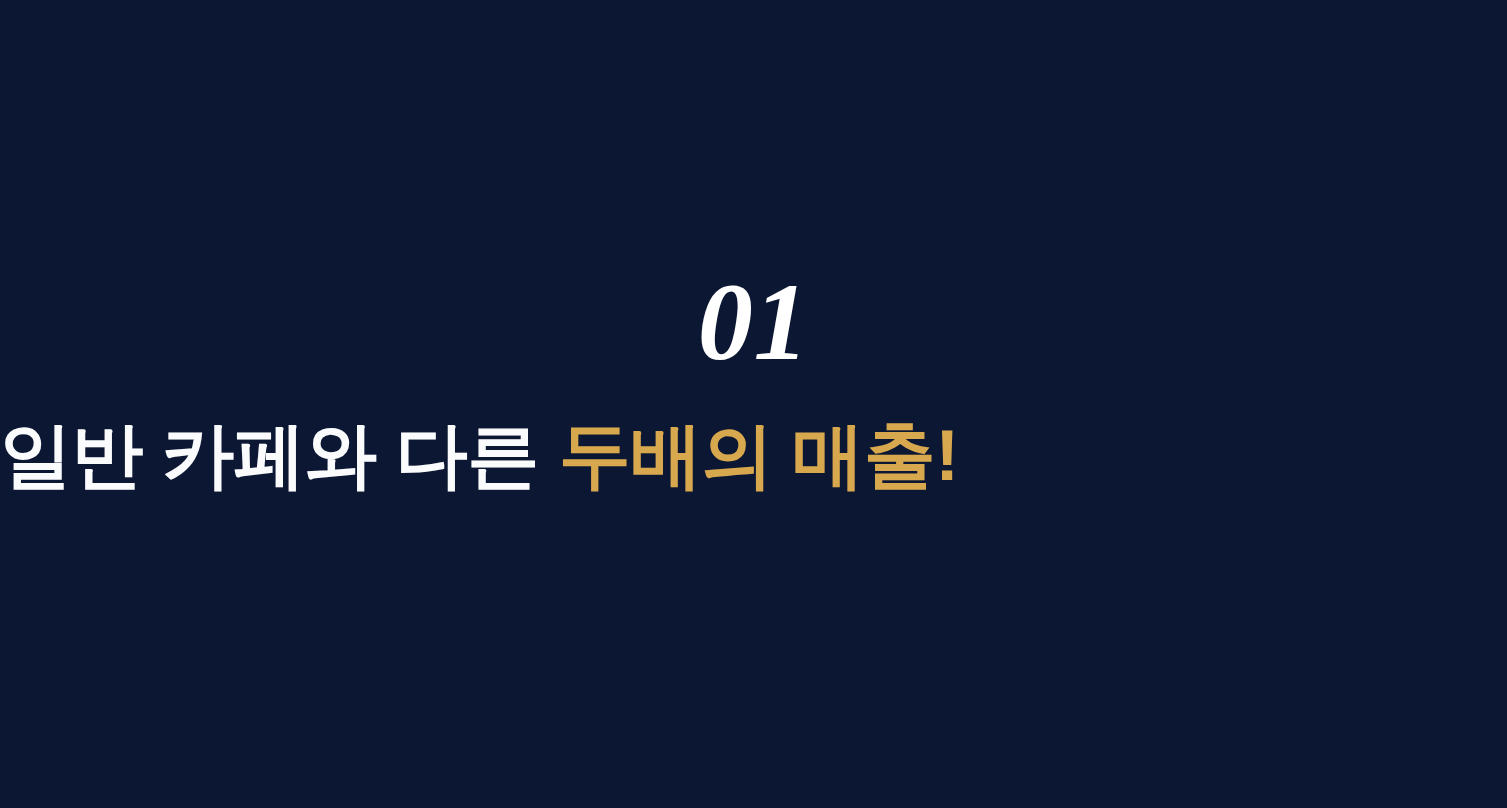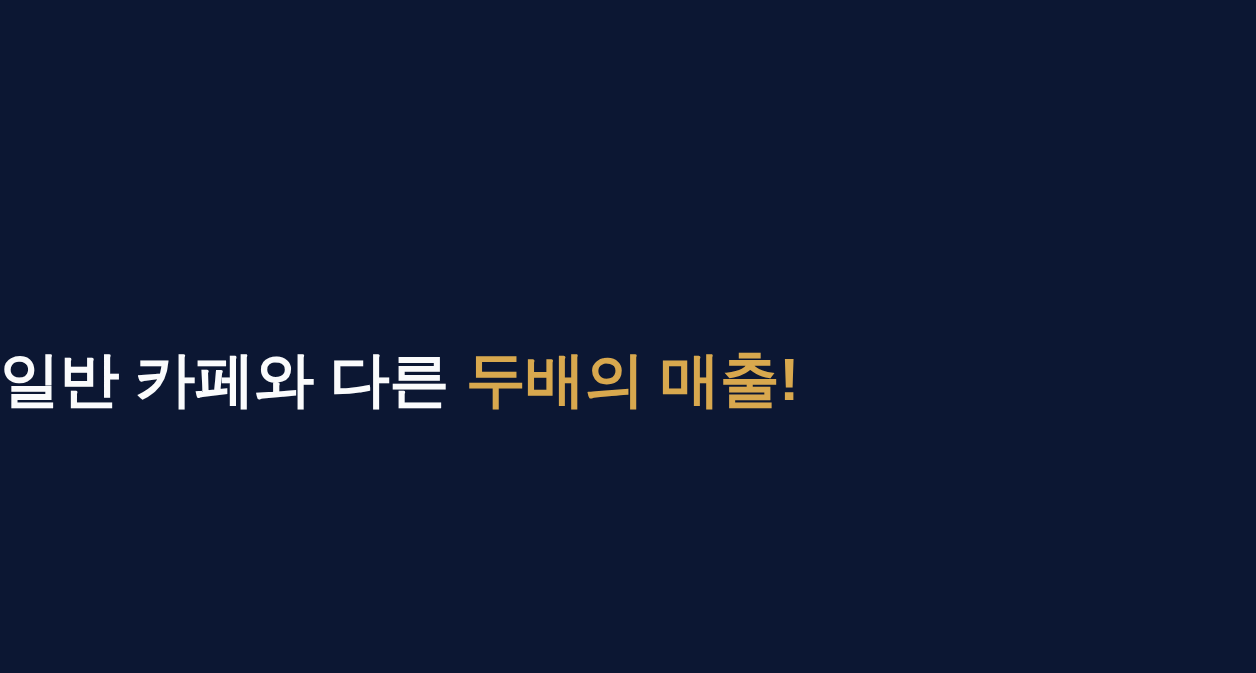--- a/index.html
+++ b/index.html
@@ -69,18 +69,19 @@
   .headline .seg-space {
     display: inline-block;
     width: 0.28em;
   }
 </style>
 </head>
 <body>
 
 <div id="slide">
 
+  <div class="section-number">01</div>
 
   <div class="headline">
     <span class="seg-white">일반 카페와 다른</span><span class="seg-space"></span><span class="seg-gold">두배의 매출!</span>
   </div>
 
 </div>
 
 </body></html>

